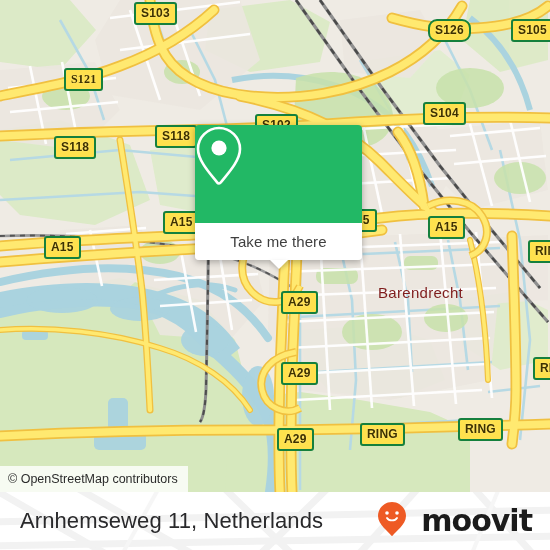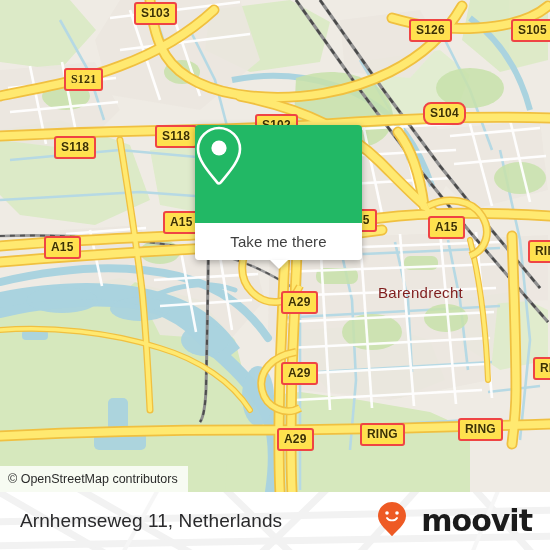--- a/index.html
+++ b/index.html
@@ -11,21 +11,21 @@
   #root{position:relative;width:550px;height:550px;overflow:hidden;background:#f2efe9;}
 
   
   #map{position:absolute;left:0;top:0;width:550px;height:492px;overflow:hidden;background:#efebe4;}
   #map svg{position:absolute;left:0;top:0;}
 
   
   .shield{
     position:absolute;
     background:#ffe14d;
-    border:2px solid #ef4444;
+    border:2px solid #15803d;
     border-radius:3px;
     color:#3d3100;
     font-size:12px;
     font-weight:bold;
     line-height:1;
     padding:3px 5px 4px 5px;
     letter-spacing:.2px;
     white-space:nowrap;
     font-family:"Liberation Sans", sans-serif;
     box-sizing:border-box;
@@ -97,21 +97,21 @@
 
   
   #footer{
     position:absolute;left:0;top:492px;width:550px;height:58px;
     background:#ffffff;overflow:hidden;
   }
   #footer-watermark{position:absolute;left:0;top:0;opacity:1;}
   #footer-title{
     position:absolute;left:20px;top:0;height:58px;
     display:flex;align-items:center;
-    color:#29292b;font-size:19px;
+    color:#29292b;font-size:22px;
     font-family:"Liberation Sans", sans-serif;
     letter-spacing:.1px;
   }
   #logo{
     position:absolute;right:18px;top:0;height:58px;
     display:flex;align-items:center;gap:14px;
   }
   #logo-wordmark{
     color:#1b1b1b;
     font-size:30px;
@@ -335,24 +335,24 @@
       <g fill="none" stroke="#ffe970" stroke-width="5">
         <path d="M262,230 C240,248 236,276 252,292 C268,308 292,304 300,286"></path>
         <path d="M296,352 C272,356 258,372 262,390 C266,408 286,416 300,408"></path>
         <path d="M428,206 C448,196 472,200 482,216 C492,232 486,250 470,256"></path>
       </g>
     </svg>
 
     <div class="placelabel" style="left:378px;top:284px;">Barendrecht</div>
 
     <div class="shield" style="left:134px;top:2px;">S103</div>
-    <div class="shield" style="left:409px;top:19px;">S126</div>
+    <div class="shield" style="left:428px;top:19px;border-radius:9px;">S126</div>
     <div class="shield" style="left:511px;top:19px;">S105</div>
     <div class="shield" style="left:64px;top:68px;font-family:Liberation Serif, serif;">S121</div>
-    <div class="shield" style="left:423px;top:102px;border-radius:8px;">S104</div>
+    <div class="shield" style="left:423px;top:102px;">S104</div>
     <div class="shield" style="left:54px;top:136px;">S118</div>
     <div class="shield" style="left:155px;top:125px;">S118</div>
     <div class="shield" style="left:255px;top:114px;z-index:10;">S102</div>
     <div class="shield" style="left:44px;top:236px;">A15</div>
     <div class="shield" style="left:163px;top:211px;">A15</div>
     <div class="shield" style="left:340px;top:209px;z-index:10;">A15</div>
     <div class="shield" style="left:428px;top:216px;">A15</div>
     <div class="shield" style="left:528px;top:240px;">RING</div>
     <div class="shield" style="left:281px;top:291px;">A29</div>
     <div class="shield" style="left:281px;top:362px;">A29</div>

